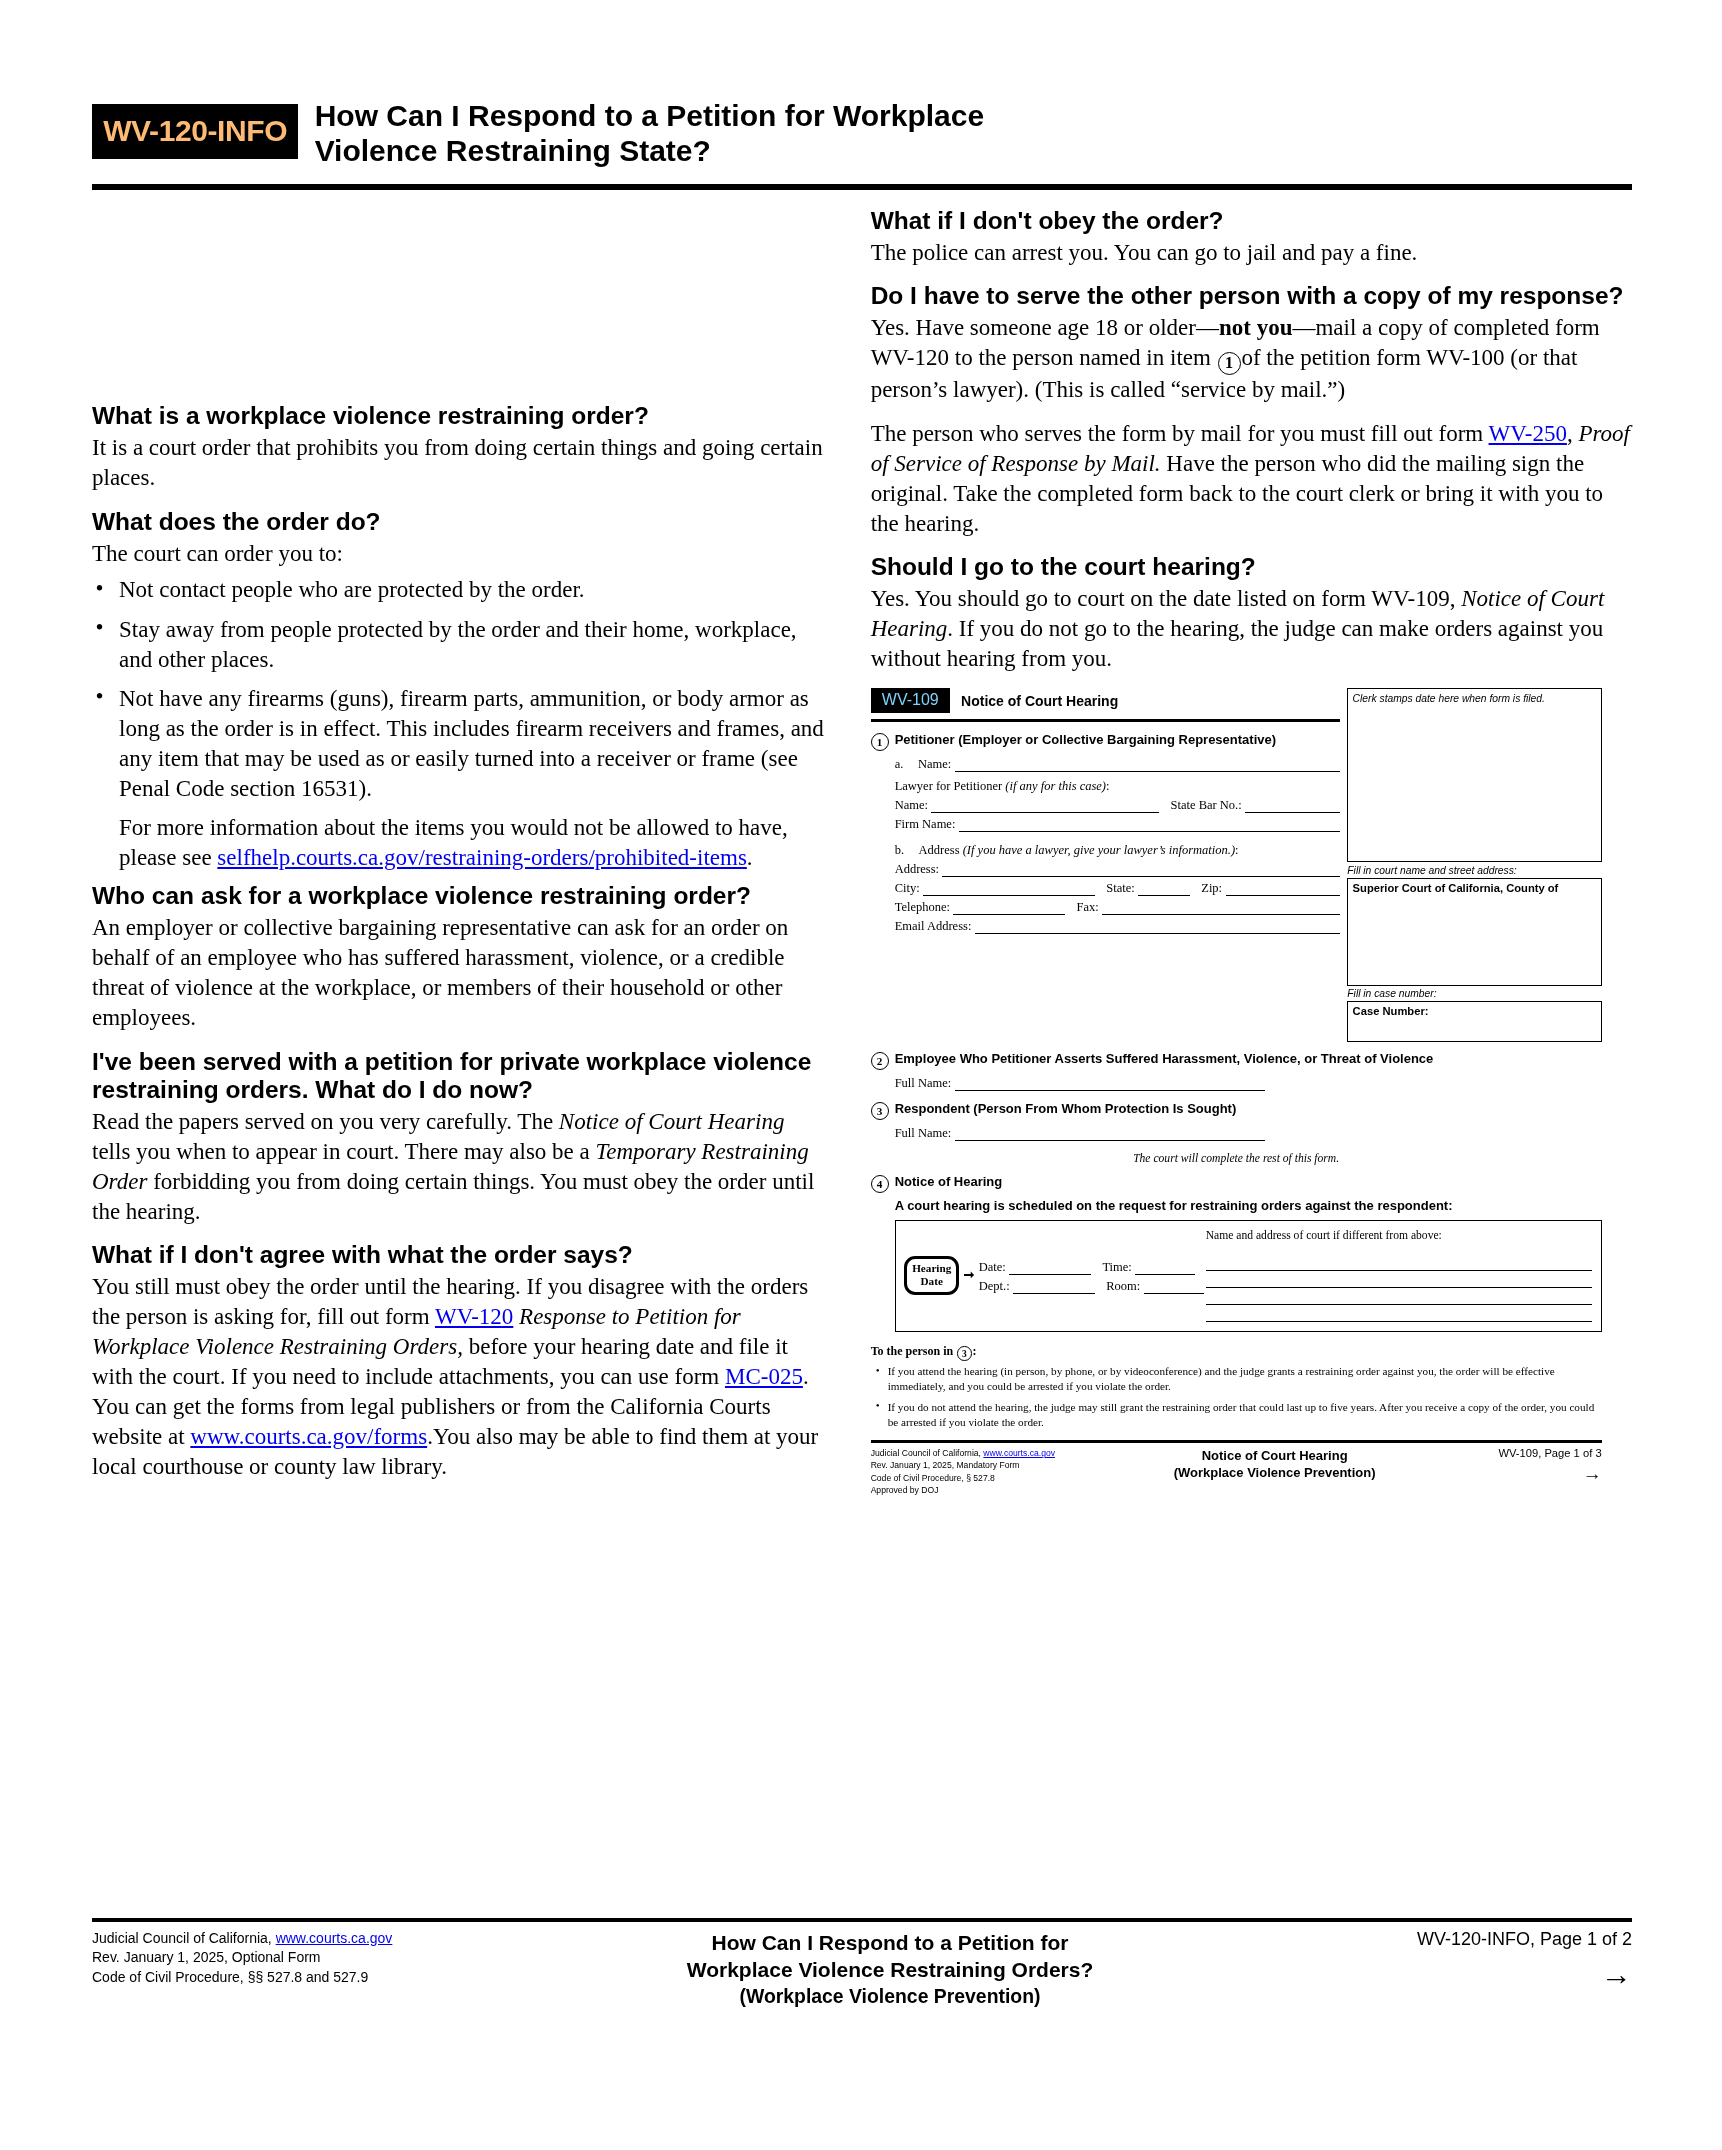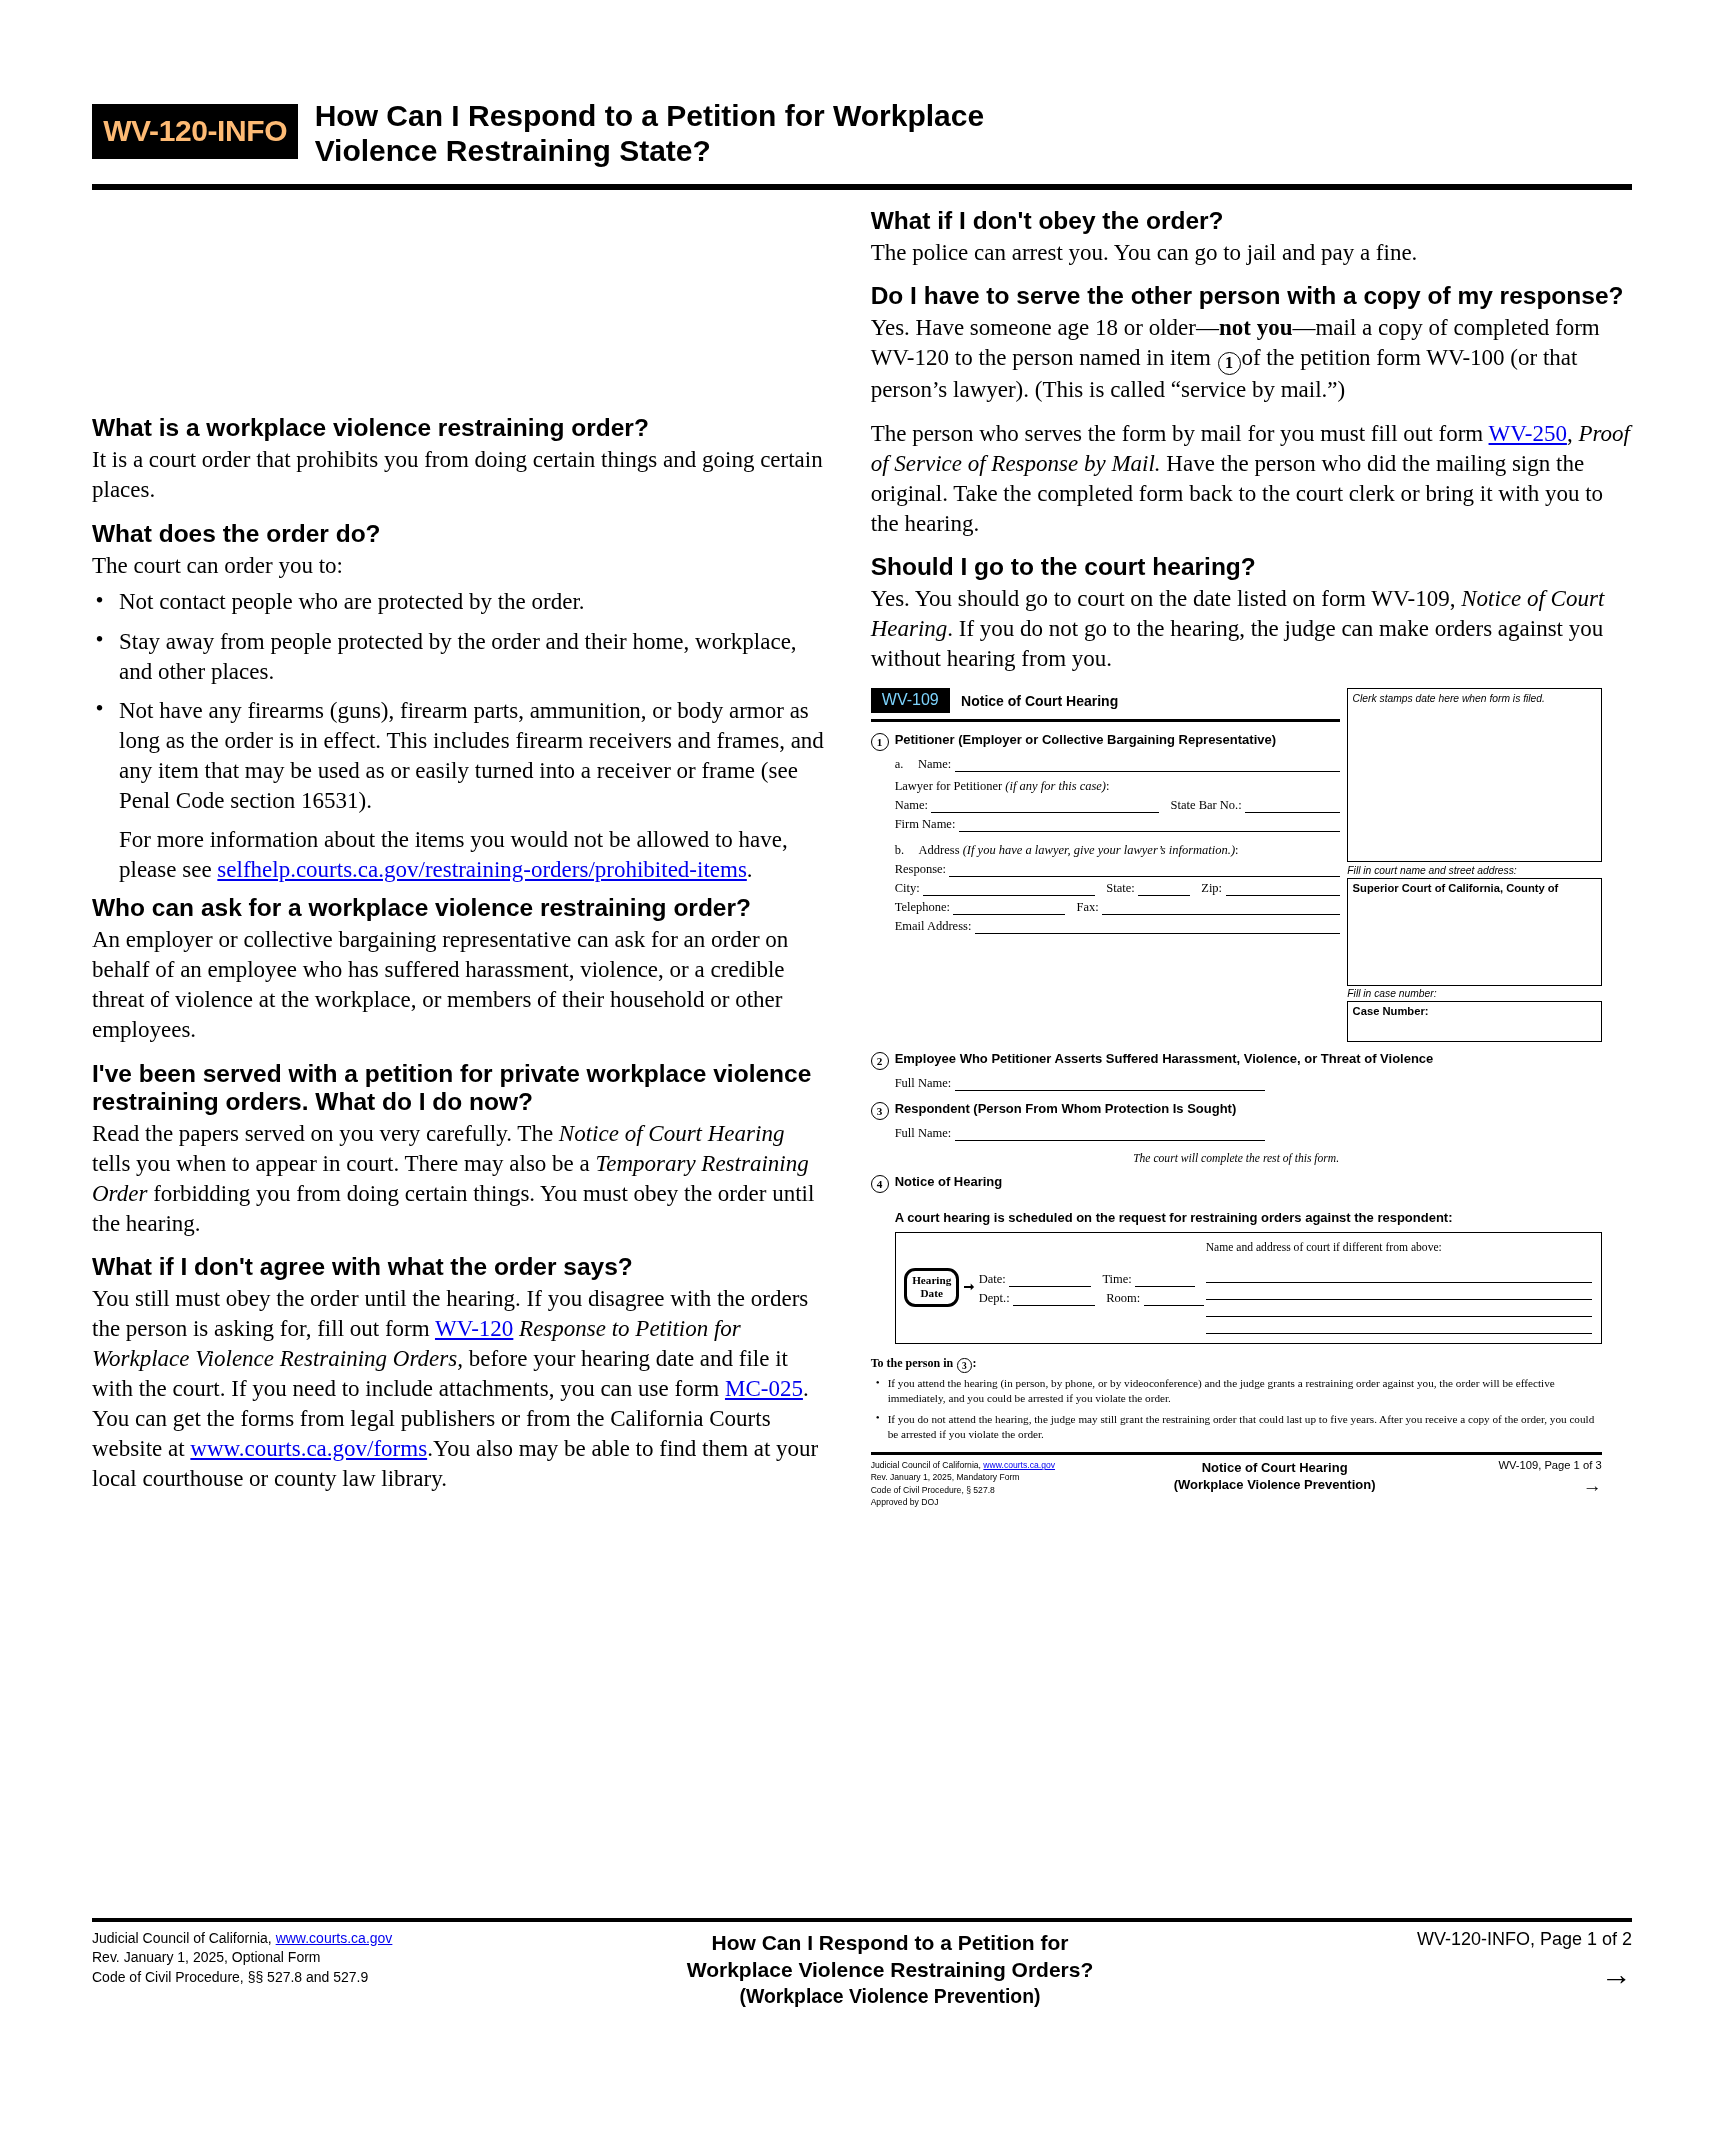--- a/index.html
+++ b/index.html
@@ -384,21 +384,21 @@
                 <span class="fp-label">Firm Name:</span>
                 <span class="fp-line"></span>
               </div>
               <div style="height:6.9px"></div>
               <div class="fp-row">
                 <span class="fp-label">b.</span>
                 <span class="fp-spacer"></span>
                 <span class="fp-label"><span>Address </span><i>(If you have a lawyer, give your lawyer’s information.)</i><span>:</span></span>
               </div>
               <div class="fp-row">
-                <span class="fp-label">Response:</span>
+                <span class="fp-label">Address:</span>
                 <span class="fp-line"></span>
               </div>
               <div class="fp-row">
                 <span class="fp-label">City:</span>
                 <span class="fp-line w-lg"></span>
                 <span class="fp-spacer"></span>
                 <span class="fp-label">State:</span>
                 <span class="fp-line w-sm"></span>
                 <span class="fp-spacer"></span>
                 <span class="fp-label">Zip:</span>
@@ -454,21 +454,21 @@
             <span class="fp-line" style="flex:0 0 310px"></span>
           </div>
         </div>
 
         <div class="fp-center-note">The court will complete the rest of this form.</div>
 
         <div class="fp-item">
           <div class="fp-num">4</div>
           <div>
             <div class="fp-item-title">Notice of Hearing</div>
-            <div class="fp-item-title" style="margin-top:20px">A court hearing is scheduled on the request for restraining orders against the respondent:</div>
+            <div class="fp-item-title" style="margin-top:8px">A court hearing is scheduled on the request for restraining orders against the respondent:</div>
           </div>
         </div>
 
         <div class="hearing-box">
           <div class="hearing-left">
             <div class="hearing-oval">
               <div>Hearing</div>
               <div>Date</div>
             </div>
             <div class="hearing-arrow">➞</div>

